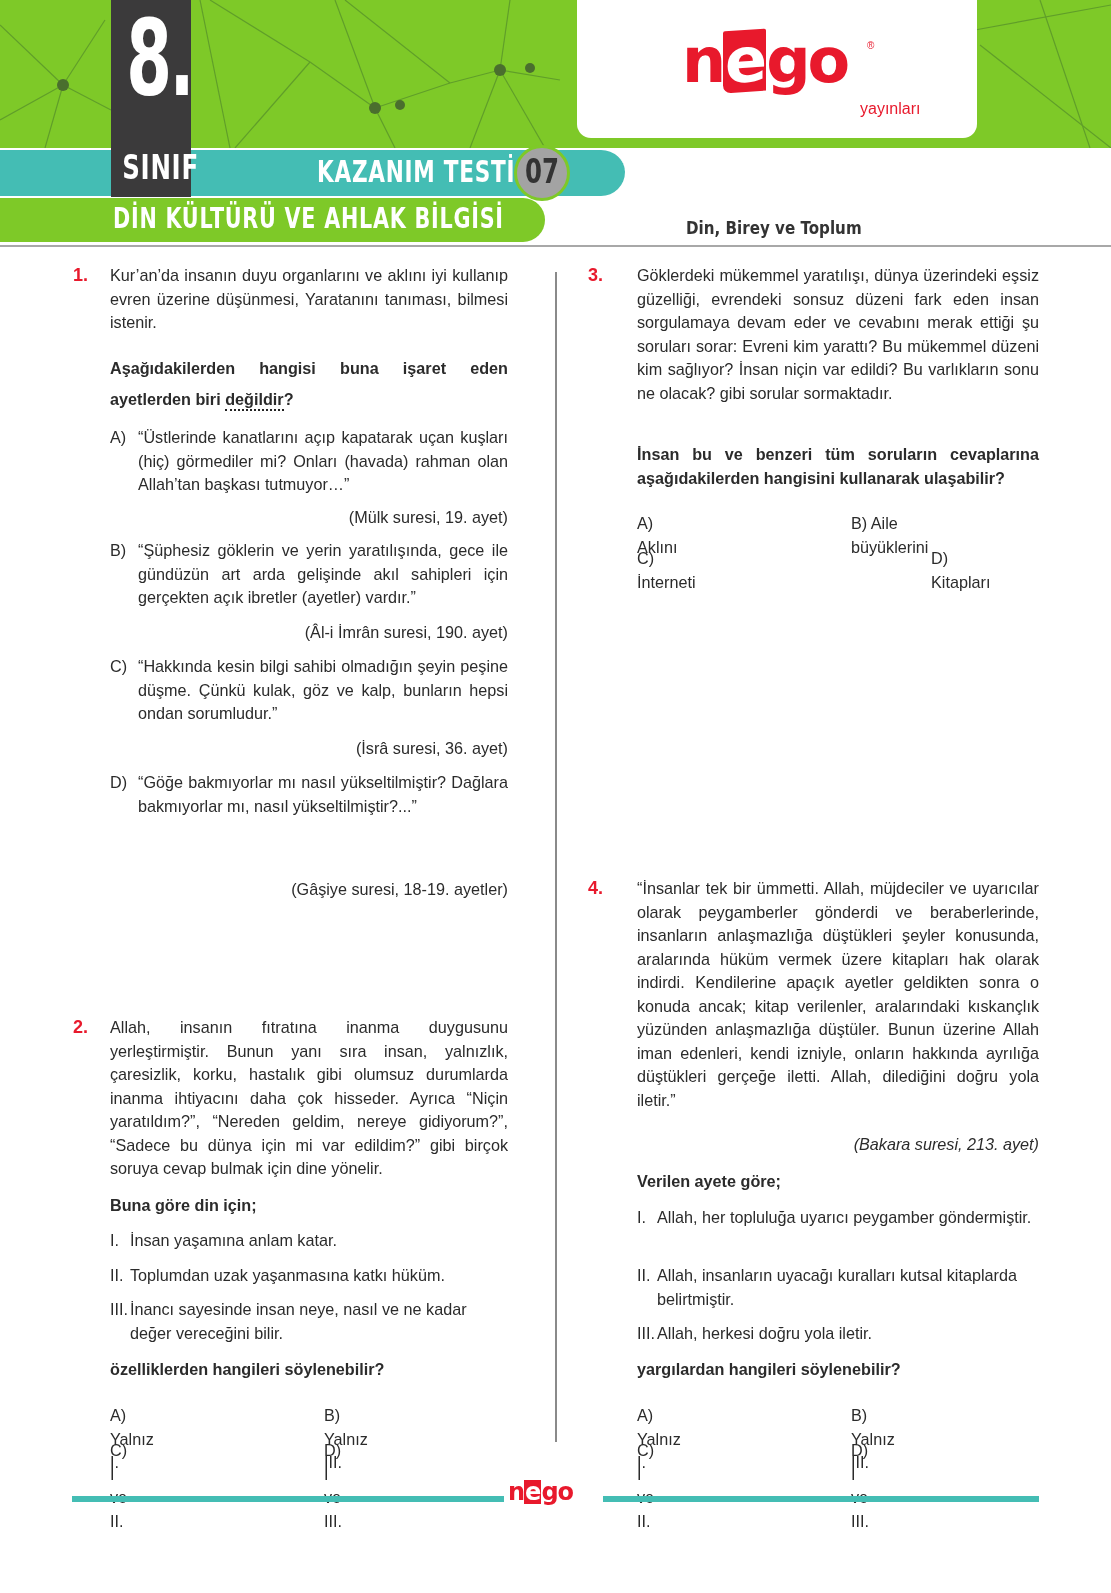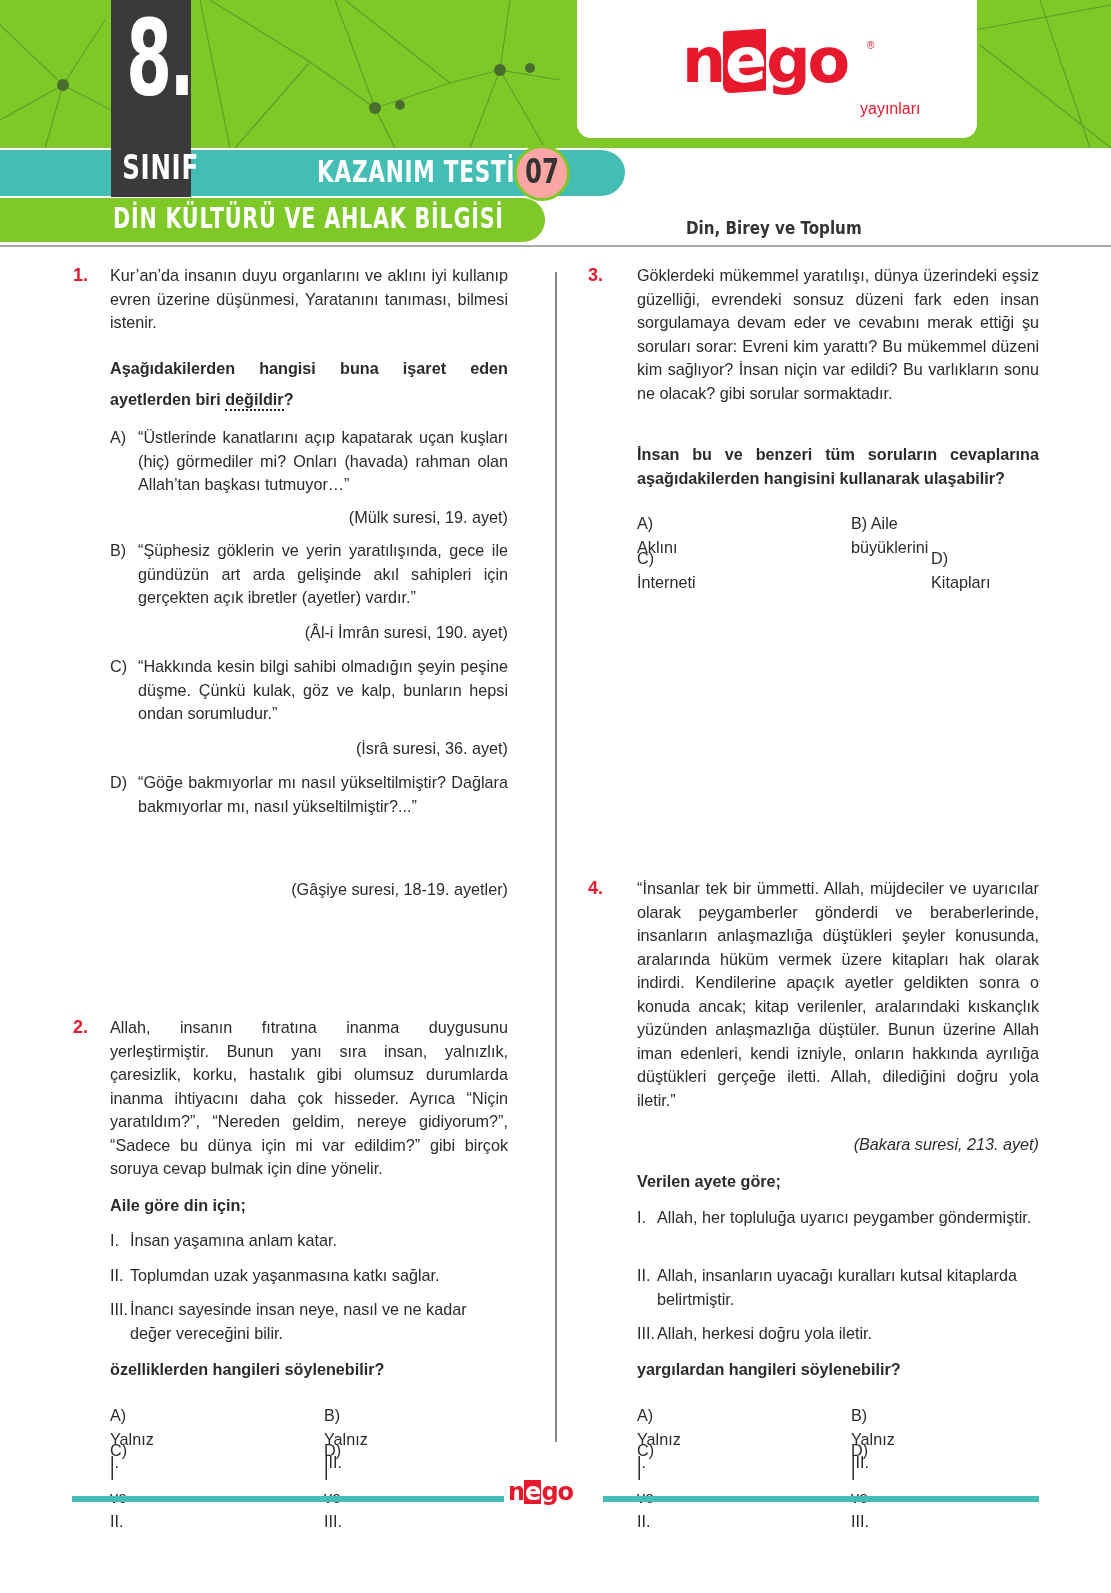--- a/index.html
+++ b/index.html
@@ -14,21 +14,21 @@
   .grade-label { position: absolute; left: 0; top: 150px; width: 80px; text-align: center; color: #fff; font-family: "DejaVu Sans", sans-serif; font-weight: bold; font-size: 34px; line-height: 1; transform: scaleX(0.72); transform-origin: center top; letter-spacing: 1px; }
 
   .logo-card { position: absolute; left: 577px; top: 0; width: 400px; height: 138px; background: #fff; border-radius: 0 0 14px 14px; z-index: 4; }
   .logo-main { position: absolute; left: 105px; top: 30px; font-family: "DejaVu Sans", sans-serif; font-weight: bold; font-size: 62px; color: #e8192c; letter-spacing: -3px; line-height: 1; }
   .logo-main .e-book { display: inline-block; background: #e8192c; color: #fff; padding: 0 2px; border-radius: 2px 2px 0 8px; transform: skewY(-4deg); }
   .logo-reg { position: absolute; left: 290px; top: 40px; font-size: 10px; color: #e8192c; }
   .logo-sub { position: absolute; left: 283px; top: 100px; font-size: 16px; color: #e8192c; }
 
   .teal-bar { position: absolute; left: 0; top: 148px; width: 625px; height: 48px; background: #44bdb4; border-radius: 0 24px 24px 0; border-top: 2px solid #fff; }
   .test-title { position: absolute; left: 317px; top: 154px; color: #fff; font-family: "DejaVu Sans", sans-serif; font-weight: bold; font-size: 30px; line-height: 36px; transform: scaleX(0.72); transform-origin: left top; letter-spacing: 1px; z-index: 6; }
-  .test-badge { position: absolute; left: 514px; top: 145px; width: 56px; height: 56px; border-radius: 50%; background: #fca5a5; border: 3px solid #7ec928; z-index: 7; }
+  .test-badge { position: absolute; left: 514px; top: 145px; width: 56px; height: 56px; border-radius: 50%; background: #a3a3a3; border: 3px solid #7ec928; z-index: 7; }
   .test-num { position: absolute; left: 0; top: 6px; width: 50px; text-align: center; font-family: "DejaVu Sans", sans-serif; font-weight: bold; font-size: 34px; line-height: 1; color: #333; transform: scaleX(0.72); transform-origin: center top; }
 
   .green-bar { position: absolute; left: 0; top: 198px; width: 545px; height: 44px; background: #7ec928; border-radius: 0 22px 22px 0; }
   .subject-title { position: absolute; left: 113px; top: 203px; color: #fff; font-family: "DejaVu Sans", sans-serif; font-weight: bold; font-size: 28px; line-height: 32px; transform: scaleX(0.74); transform-origin: left top; letter-spacing: 1px; white-space: nowrap; }
 
   .topic { position: absolute; left: 686px; top: 217px; font-family: "DejaVu Sans", sans-serif; font-weight: bold; font-size: 18px; color: #333; transform: scaleX(0.84); transform-origin: left top; white-space: nowrap; }
   .hdr-rule { position: absolute; left: 0; top: 245px; width: 1111px; height: 2px; background: #a8a8a8; }
 
   
   .col-divider { position: absolute; left: 555px; top: 272px; width: 2px; height: 1170px; background: #8a8a8a; }
@@ -146,29 +146,29 @@
   <div class="opt" style="left:110px; top:771px; width:398px;">
     <span class="opt-letter">D)</span>
     <span class="opt-text">“Göğe bakmıyorlar mı nasıl yükseltilmiştir? Dağlara bakmıyorlar mı, nasıl yükseltilmiştir?...”</span>
   </div>
   <div class="src" style="left:110px; top:830px; width:398px;margin-top:48px;">(Gâşiye suresi, 18-19. ayetler)</div>
 </div>
 
 <div class="q" style="left:0; top:0;">
   <span class="q-num" style="left:73px; top:1016px;">2.</span>
   <span class="q-body p" style="left:110px; top:1016px; width:398px;">Allah, insanın fıtratına inanma duygusunu yerleştirmiştir. Bunun yanı sıra insan, yalnızlık, çaresizlik, korku, hastalık gibi olumsuz durumlarda inanma ihtiyacını daha çok hisseder. Ayrıca “Niçin yaratıldım?”, “Nereden geldim, nereye gidiyorum?”, “Sadece bu dünya için mi var edildim?” gibi birçok soruya cevap bulmak için dine yönelir.</span>
-  <span class="q-body p b" style="left:110px; top:1194px; width:398px;">Aile göre din için;</span>
+  <span class="q-body p b" style="left:110px; top:1194px; width:398px;">Buna göre din için;</span>
 
   <div class="roman" style="left:110px; top:1229px; width:398px;">
     <span class="roman-num">I.</span>
     <span class="roman-text">İnsan yaşamına anlam katar.</span>
   </div>
   <div class="roman" style="left:110px; top:1264px; width:398px;">
     <span class="roman-num">II.</span>
-    <span class="roman-text">Toplumdan uzak yaşanmasına katkı sağlar.</span>
+    <span class="roman-text">Toplumdan uzak yaşanmasına katkı hüküm.</span>
   </div>
   <div class="roman" style="left:110px; top:1298px; width:398px;">
     <span class="roman-num">III.</span>
     <span class="roman-text">İnancı sayesinde insan neye, nasıl ve ne kadar değer vereceğini bilir.</span>
   </div>
 
   <span class="q-body p b" style="left:110px; top:1358px; width:398px;">özelliklerden hangileri söylenebilir?</span>
 
   <div class="ans" style="left:110px; top:1404px;"><span>A)</span> <span>Yalnız I.</span></div>
   <div class="ans" style="left:324px; top:1404px;"><span>B)</span> <span>Yalnız III.</span></div>

